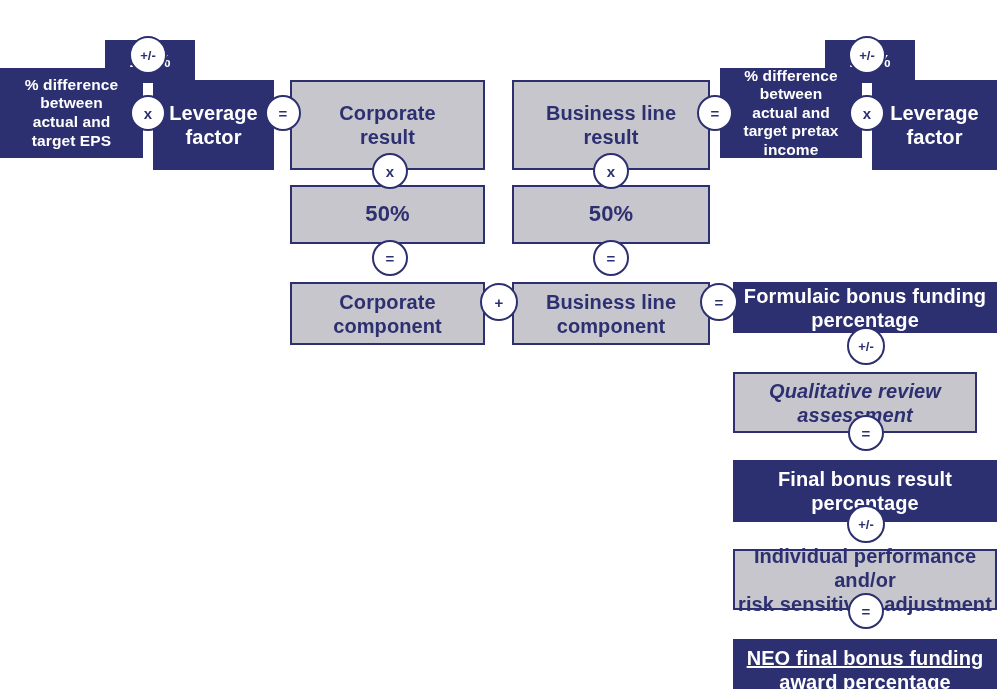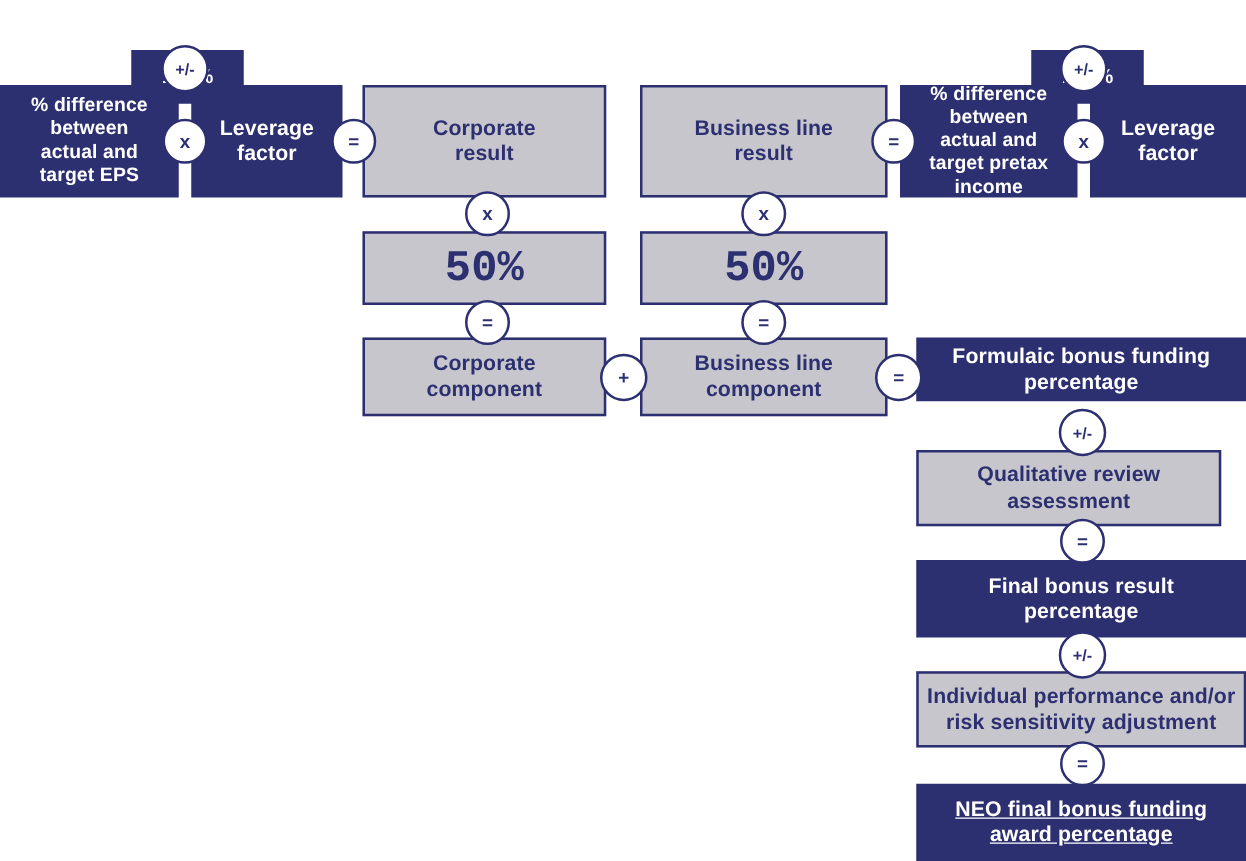--- a/index.html
+++ b/index.html
@@ -49,23 +49,23 @@
     align-items: center;
     justify-content: center;
     font-weight: bold;
     z-index: 3;
     line-height: 1;
   }
   .c36 { width: 36px; height: 36px; font-size: 15px; }
   .c38 { width: 38px; height: 38px; font-size: 15px; }
   .cpm { font-size: 13px; }
   .fs-sm  { font-size: 15.5px; }
-  .fs-md  { font-size: 17px; }
+  .fs-md  { font-size: 20px; margin-top: 12px; }
   .fs-big { font-size: 16px; margin-top: 40px; }
-  .fs-huge{ font-size: 35px; font-family: Liberation Mono, monospace; }
+  .fs-huge{ font-size: 22px; }
 </style>
 </head>
 <body>
 
 <div class="canvas">
 
   <div class="box navy fs-big" style="left:105px; top:0; width:90px; height:43px;">100%</div>
   <div class="box navy fs-big" style="left:825px; top:0; width:90px; height:43px;">100%</div>
 
   <div class="box navy fs-sm" style="left:0; top:68px; width:143px; height:90px;">% difference
@@ -89,21 +89,21 @@
   <div class="box grey fs-huge" style="left:290px; top:185px; width:195px; height:59px;">50%</div>
   <div class="box grey fs-huge" style="left:512px; top:185px; width:198px; height:59px;">50%</div>
 
   <div class="box grey fs-md" style="left:290px; top:270px; width:195px; height:63px;">Corporate
 component</div>
   <div class="box grey fs-md" style="left:512px; top:270px; width:198px; height:63px;">Business line
 component</div>
   <div class="box navy fs-md" style="left:733px; top:270px; width:264px; height:51px;">Formulaic bonus funding
 percentage</div>
 
-  <div class="box grey fs-md" style="left:733px; top:360px; width:244px; height:61px;">Qualitative review
+  <div class="box grey fs-md" style="left:733px; top:360px; width:244px; height:61px;font-style:italic;">Qualitative review
 assessment</div>
   <div class="box navy fs-md" style="left:733px; top:448px; width:264px; height:62px;">Final bonus result
 percentage</div>
   <div class="box grey fs-md" style="left:733px; top:537px; width:264px; height:61px;">Individual performance and/or
 risk sensitivity adjustment</div>
   <div class="box navy fs-md" style="left:733px; top:627px; width:264px; height:62px;text-decoration:underline;">NEO final bonus funding
 award percentage</div>
 
   <div class="circle c38 cpm" style="left:129px; top:36px;">+/-</div>
   <div class="circle c36" style="left:130px; top:95px;">x</div>

